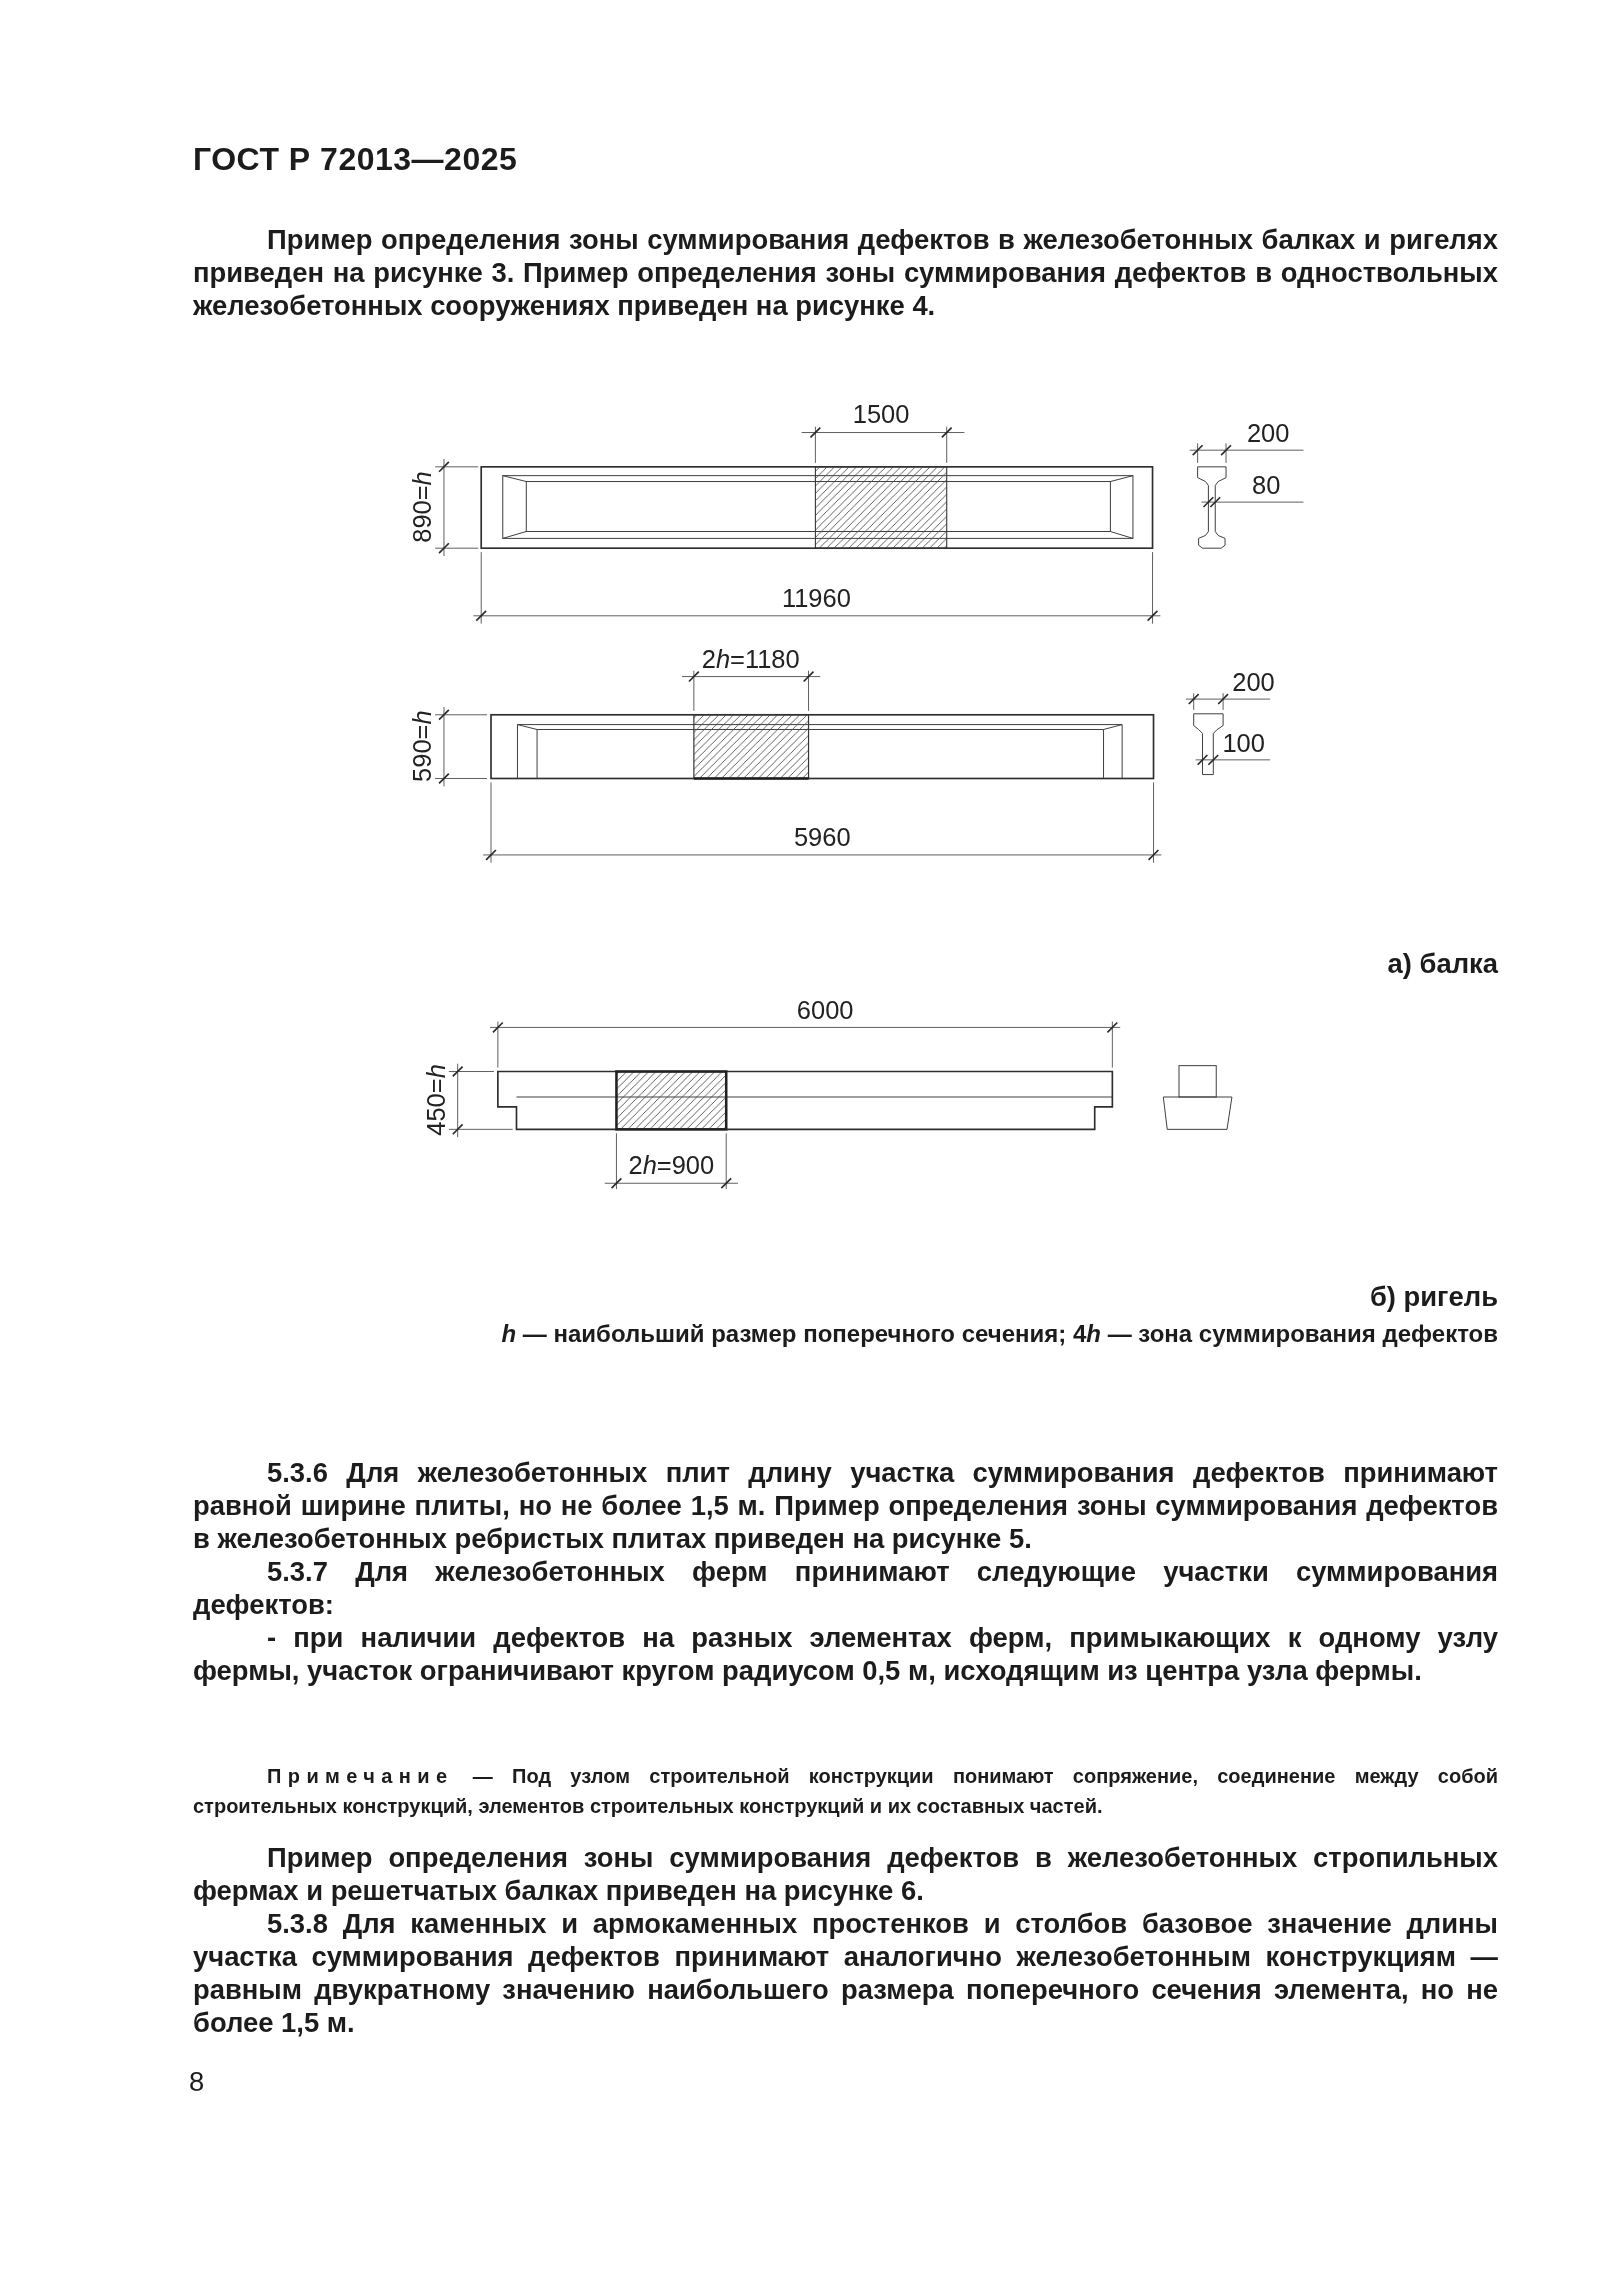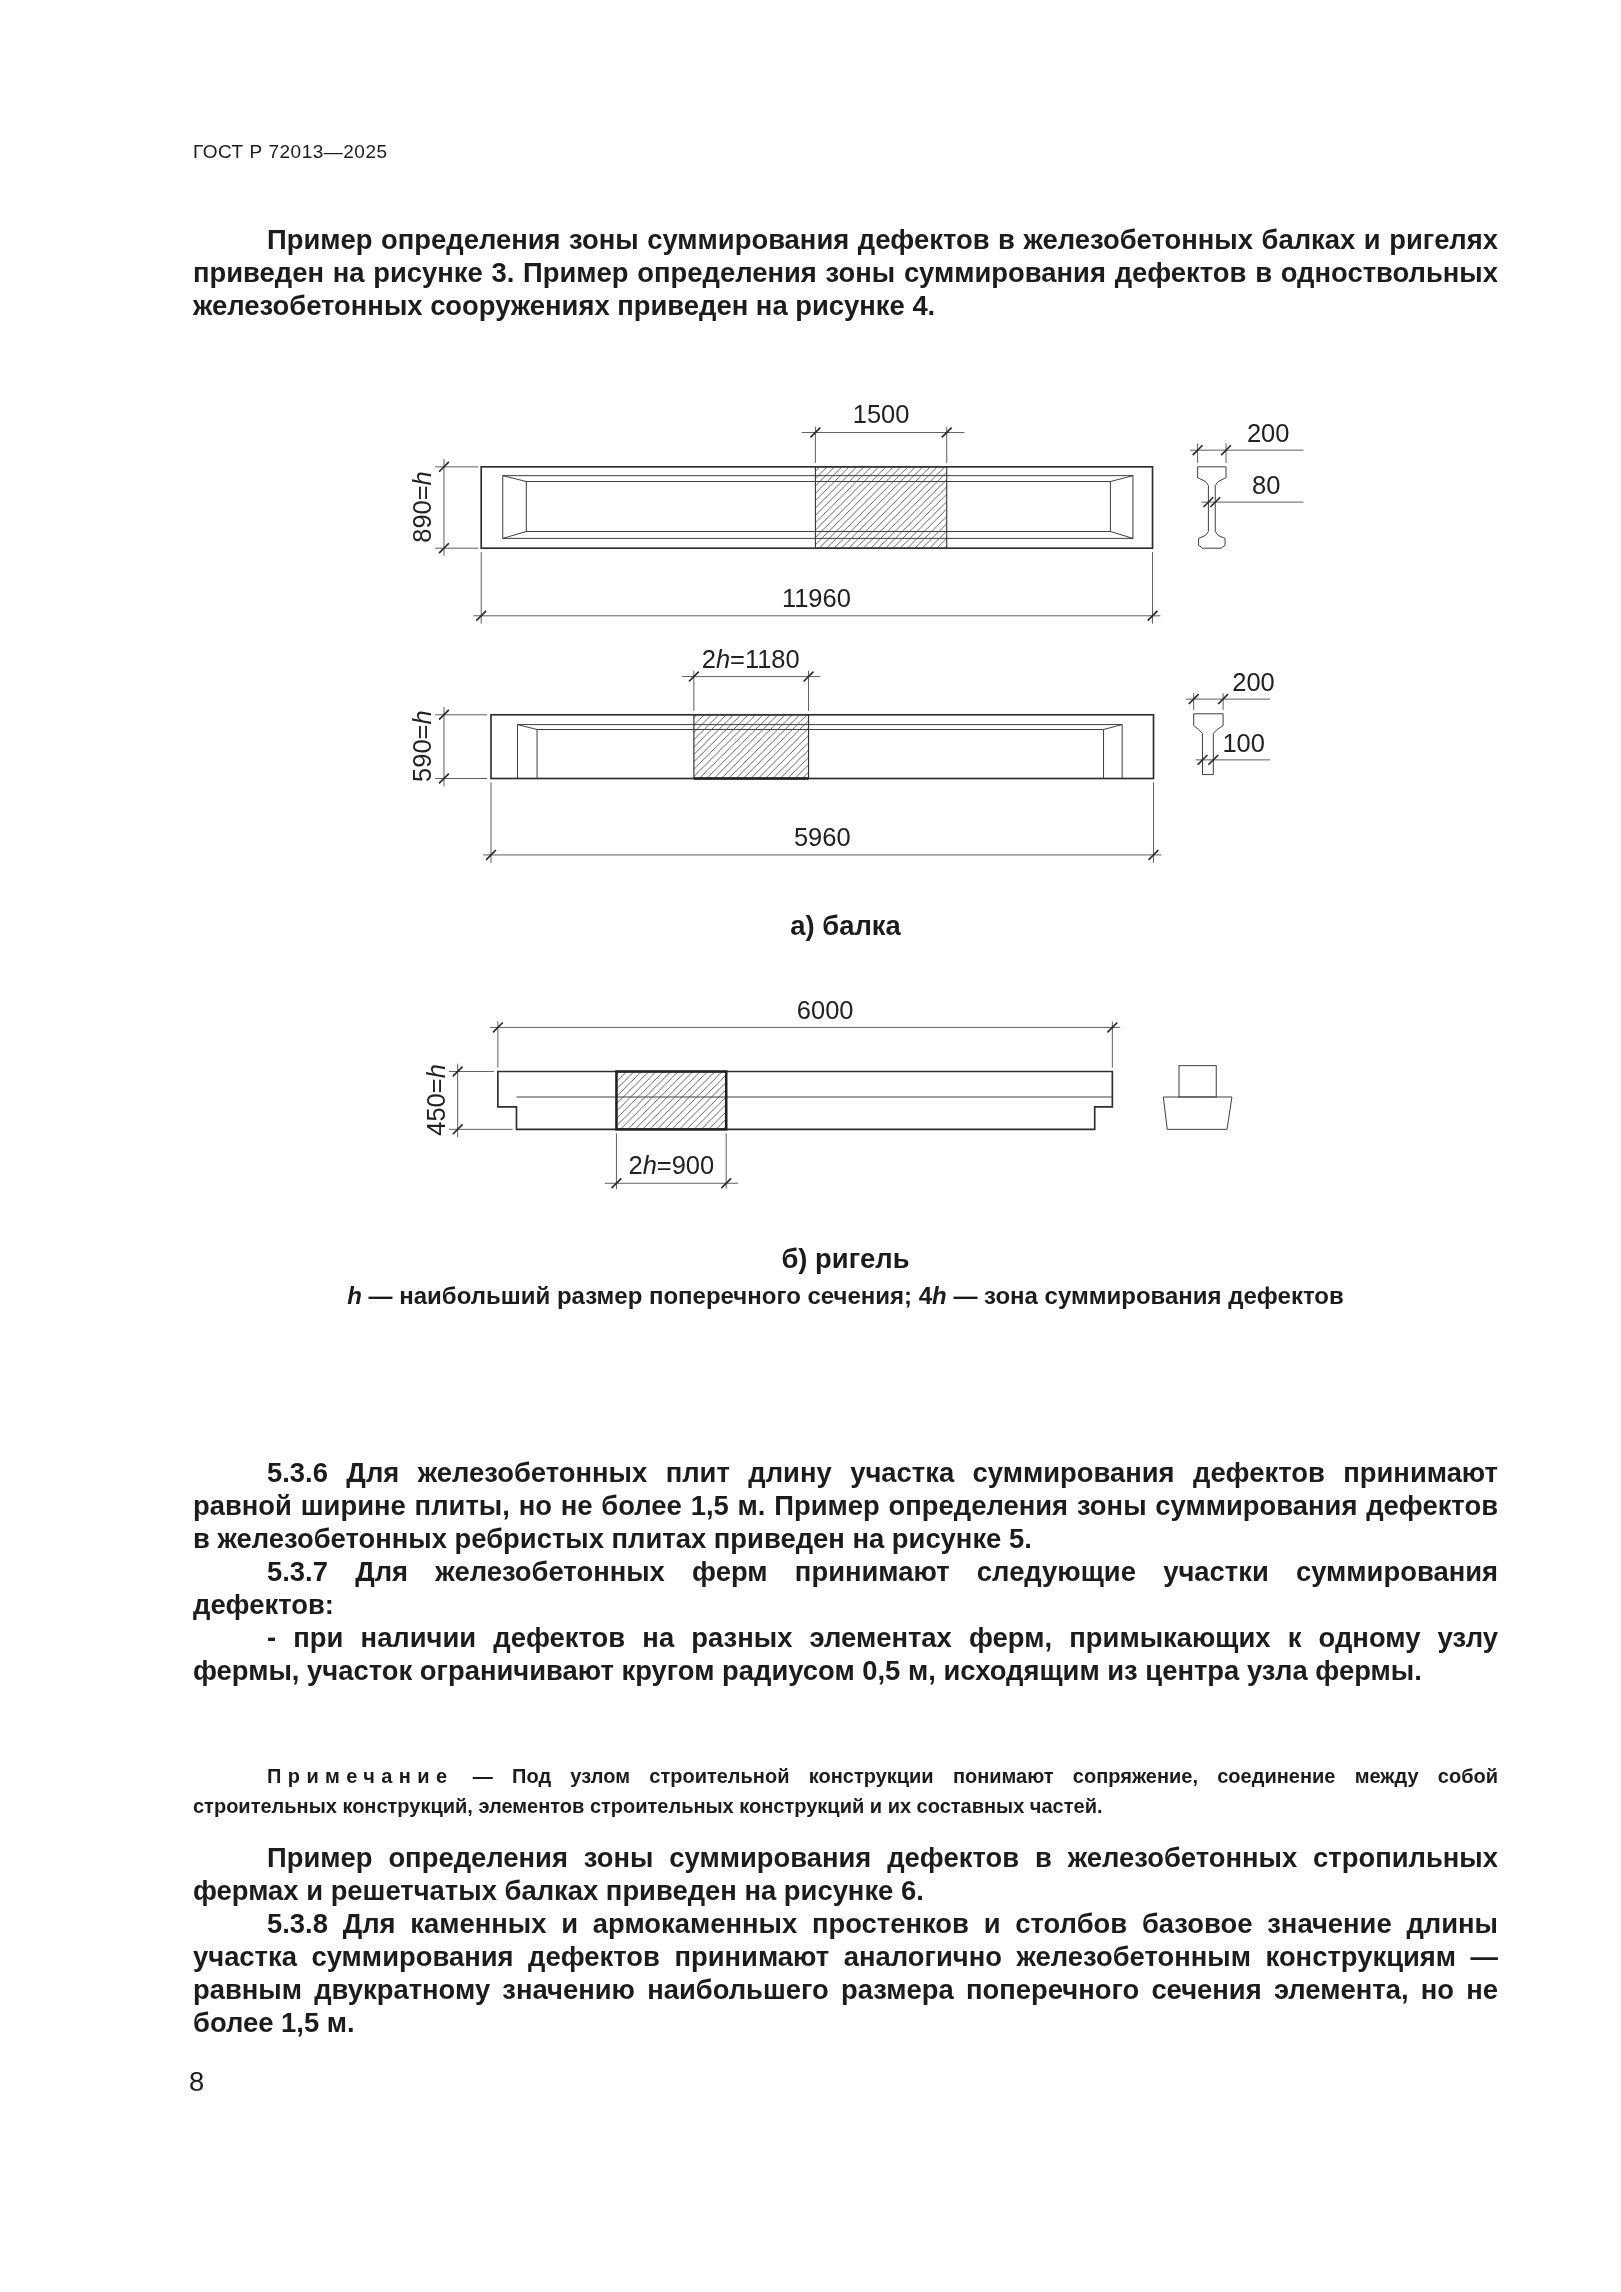--- a/index.html
+++ b/index.html
@@ -2,26 +2,26 @@
 <html><head>
 <meta charset="utf-8">
 <style>
   html,body { margin:0; padding:0; background:#e8e8e8; }
   .page {
     position:relative; width:1621px; height:2293px; background:#ffffff;
     font-family:"Liberation Sans", sans-serif; color:#1c1c1c; overflow:hidden;
   }
   .abs { position:absolute; }
   .col { position:absolute; left:193px; width:1305px;font-weight:bold; }
-  .doc-header { font-size:19px; font-weight:normal; letter-spacing:0.5px; }
+  .doc-header { font-size:32px; font-weight:bold; letter-spacing:0.5px; }
   .body-text { font-size:27.4px; line-height:33px; text-align:justify; }
   .body-text p { margin:0; text-indent:74px; }
   .note-text { font-size:20px; line-height:30px; text-align:justify; text-indent:74px; }
   .note-label { letter-spacing:0.32em; }
-  .centered { text-align:center; }
+  .centered { text-align:right;margin-top:38px; }
   .caption { font-size:27.4px; }
   .footnote { font-size:24px; }
   .fig-title { font-size:25.5px; }
   .page-num { font-size:27.4px; }
   .it { font-style:italic; }
   svg.drawing { position:absolute; left:0; top:0; pointer-events:none; }
   svg.drawing .thin  { stroke:#3a3a3a; stroke-width:1;   fill:none; }
   svg.drawing .med   { stroke:#2e2e2e; stroke-width:1.7; fill:none; }
   svg.drawing .bold  { stroke:#1f1f1f; stroke-width:2.7; fill:none; }
   svg.drawing .ext   { stroke:#4a4a4a; stroke-width:0.9; fill:none; }

